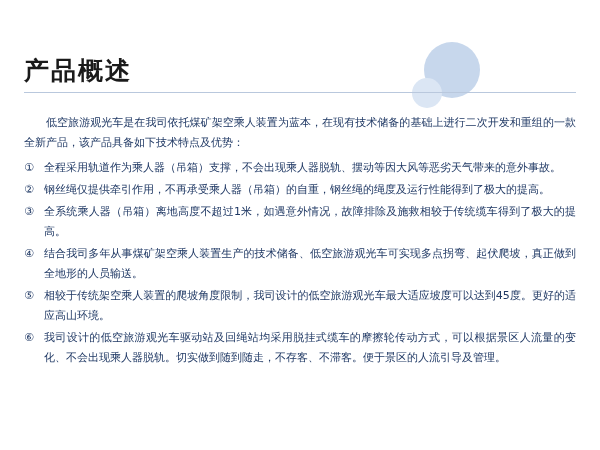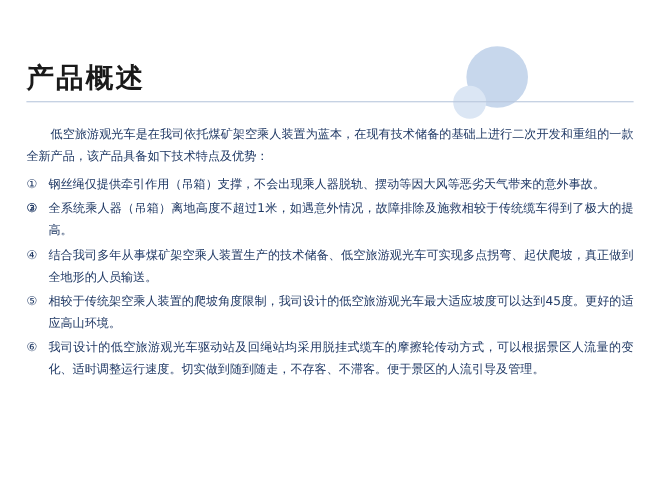--- a/index.html
+++ b/index.html
@@ -109,37 +109,38 @@
   <div class="title">产品概述</div>
   <div class="title-rule"></div>
 
   <div class="body-area">
 
     <p class="intro">低空旅游观光车是在我司依托煤矿架空乘人装置为蓝本，在现有技术储备的基础上进行二次开发和重组的一款全新产品，该产品具备如下技术特点及优势：</p>
 
     <ol class="points">
       <li>
         <span class="marker">①</span>
-        <span>钢丝绳仅提供牵引作用（吊箱）支撑，不会出现乘人器脱轨、摆动等因大风等恶劣天气带来的意外事故。</span>
+        <span>全程采用轨道作为乘人器（吊箱）支撑，不会出现乘人器脱轨、摆动等因大风等恶劣天气带来的意外事故。</span>
       </li>
       <li>
         <span class="marker">②</span>
+        <span>钢丝绳仅提供牵引作用，不再承受乘人器（吊箱）的自重，钢丝绳的绳度及运行性能得到了极大的提高。</span>
       </li>
       <li>
         <span class="marker">③</span>
         <span>全系统乘人器（吊箱）离地高度不超过1米，如遇意外情况，故障排除及施救相较于传统缆车得到了极大的提高。</span>
       </li>
       <li>
         <span class="marker">④</span>
         <span>结合我司多年从事煤矿架空乘人装置生产的技术储备、低空旅游观光车可实现多点拐弯、起伏爬坡，真正做到全地形的人员输送。</span>
       </li>
       <li>
         <span class="marker">⑤</span>
         <span>相较于传统架空乘人装置的爬坡角度限制，我司设计的低空旅游观光车最大适应坡度可以达到45度。更好的适应高山环境。</span>
       </li>
       <li>
         <span class="marker">⑥</span>
-        <span>我司设计的低空旅游观光车驱动站及回绳站均采用脱挂式缆车的摩擦轮传动方式，可以根据景区人流量的变化、适时调整运行速度。切实做到随到随走，不存客、不滞客。便于景区的人流引导及管理。</span>
+        <span>我司设计的低空旅游观光车驱动站及回绳站均采用脱挂式缆车的摩擦轮传动方式，可以根据景区人流量的变化、不会出现乘人器脱轨。切实做到随到随走，不存客、不滞客。便于景区的人流引导及管理。</span>
       </li>
     </ol>
 
   </div>
 </div>
 
 </body></html>

